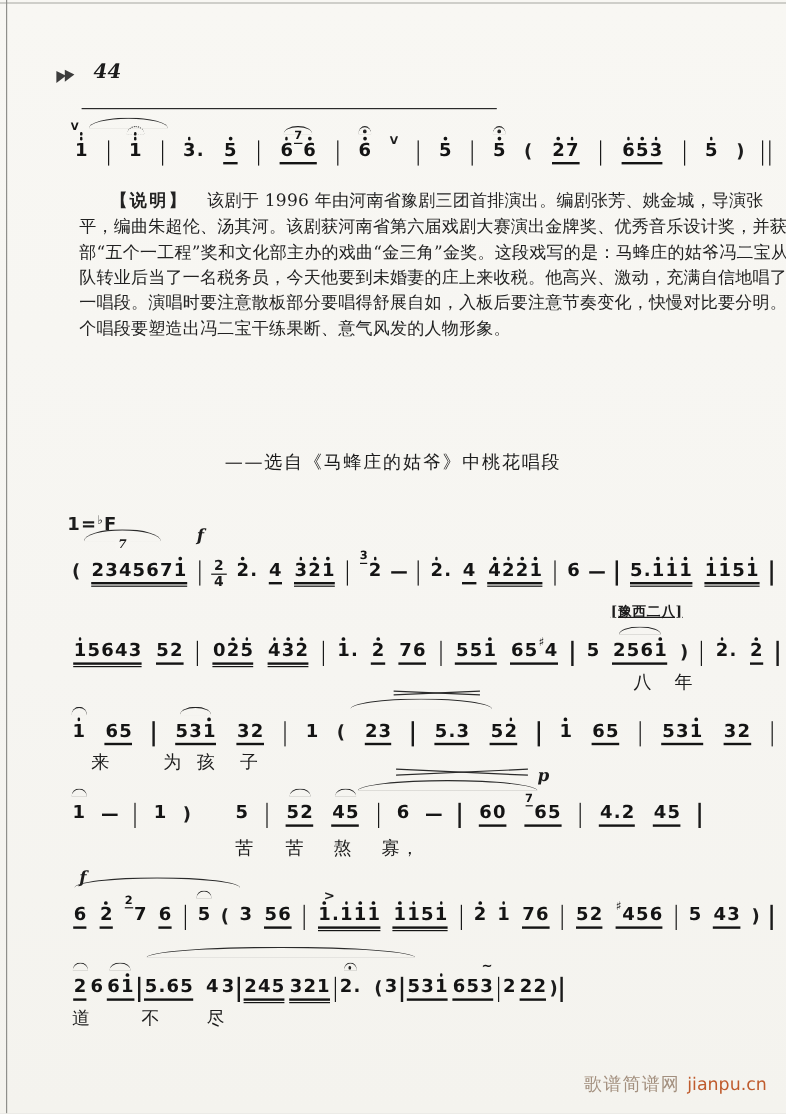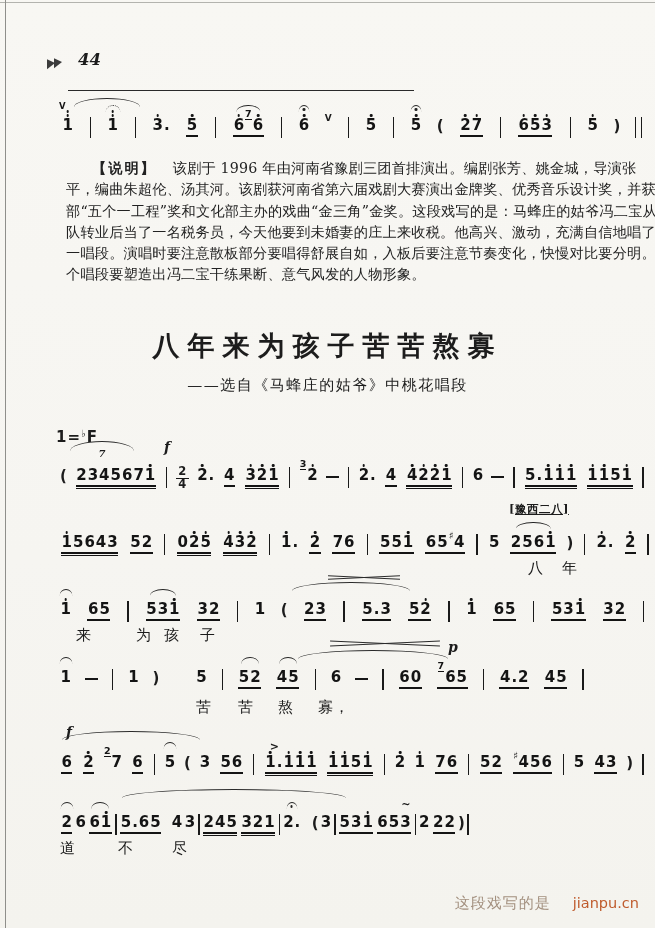--- a/index.html
+++ b/index.html
@@ -74,21 +74,21 @@
   
   .credits{position:absolute;top:404px;left:468px;width:152px;font-size:14px}
   .crow{display:flex;justify-content:space-between;line-height:20.5px}
   .cnames{width:104px;text-align:justify;text-align-last:justify}
 
   .keysig{position:absolute;left:56px;top:428px;font:700 15px "DejaVu Sans",sans-serif;letter-spacing:1px}
   .keysig sup{font-size:10px;vertical-align:5px}
 
   .wm{position:absolute;top:894px;right:16px;font-size:15px;white-space:nowrap}
   .wm .cn{color:#a3907f;letter-spacing:1px}
-  .wm .url{color:#bf5b2d;margin-left:22px;font:14.5px "DejaVu Sans",sans-serif}
+  .wm .url{color:#bf5b2d;margin-left:6px;font:14.5px "DejaVu Sans",sans-serif}
 </style>
 </head>
 <body>
 
 <div class="page">
   <div class="edge-top"></div>
   <div class="edge-left"></div>
 
   <div class="ff">
       <i></i>
@@ -1052,24 +1052,23 @@
 
   <div class="shuoming" id="shuoming">
       <div class="sline first"><b>【说明】</b>该剧于 1996 年由河南省豫剧三团首排演出。编剧张芳、姚金城，导演张</div>
       <div class="sline">平，编曲朱超伦、汤其河。该剧获河南省第六届戏剧大赛演出金牌奖、优秀音乐设计奖，并获中宣</div>
       <div class="sline">部“五个一工程”奖和文化部主办的戏曲“金三角”金奖。这段戏写的是：马蜂庄的姑爷冯二宝从部</div>
       <div class="sline">队转业后当了一名税务员，今天他要到未婚妻的庄上来收税。他高兴、激动，充满自信地唱了这</div>
       <div class="sline">一唱段。演唱时要注意散板部分要唱得舒展自如，入板后要注意节奏变化，快慢对比要分明。整</div>
       <div class="sline">个唱段要塑造出冯二宝干练果断、意气风发的人物形象。</div>
     </div>
 
-  <div class="title">八年来为孩子苦苦熬寡</div>
   <div class="subtitle">——选自《马蜂庄的姑爷》中桃花唱段</div>
 
   <div class="credits" id="credits">
     </div>
 
   <div class="keysig"><span>1=</span><sup>♭</sup><span>F</span></div>
 
   <div class="wm">
-    <span class="cn">这段戏写的是</span><span class="url">jianpu.cn</span>
+    <span class="cn">歌谱简谱网</span><span class="url">jianpu.cn</span>
   </div>
 </div>
 
 </body></html>

